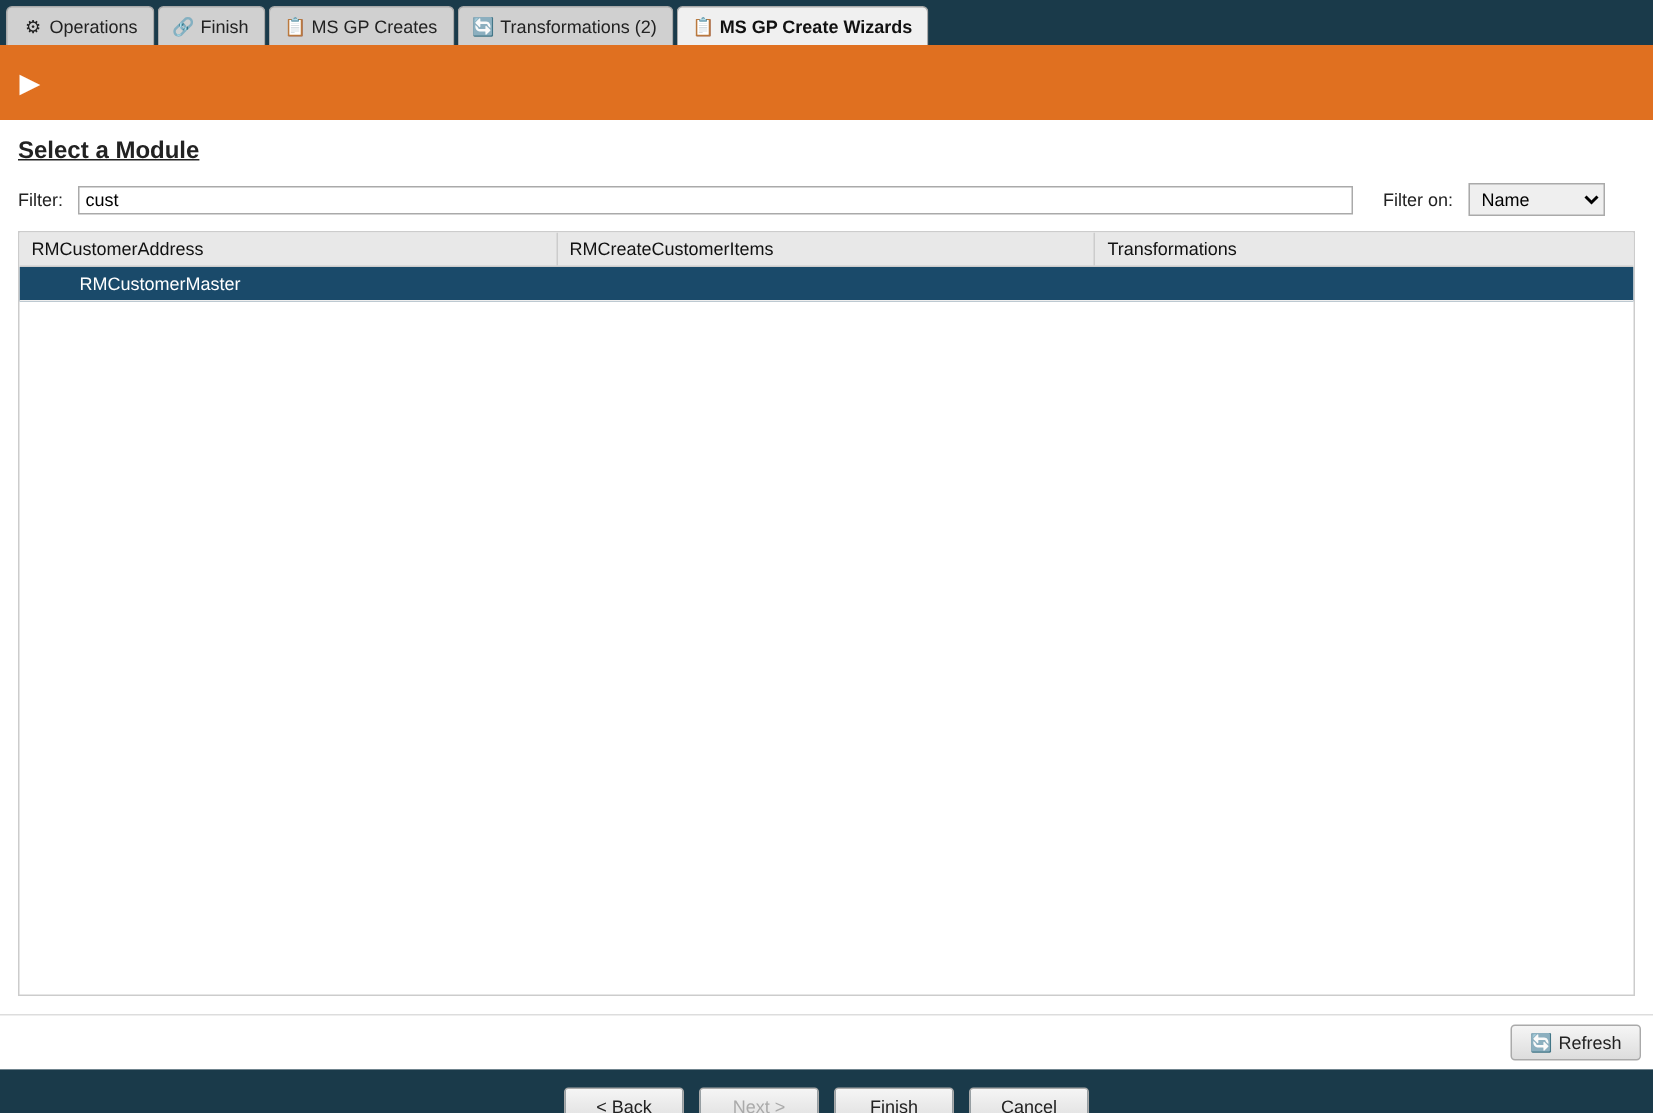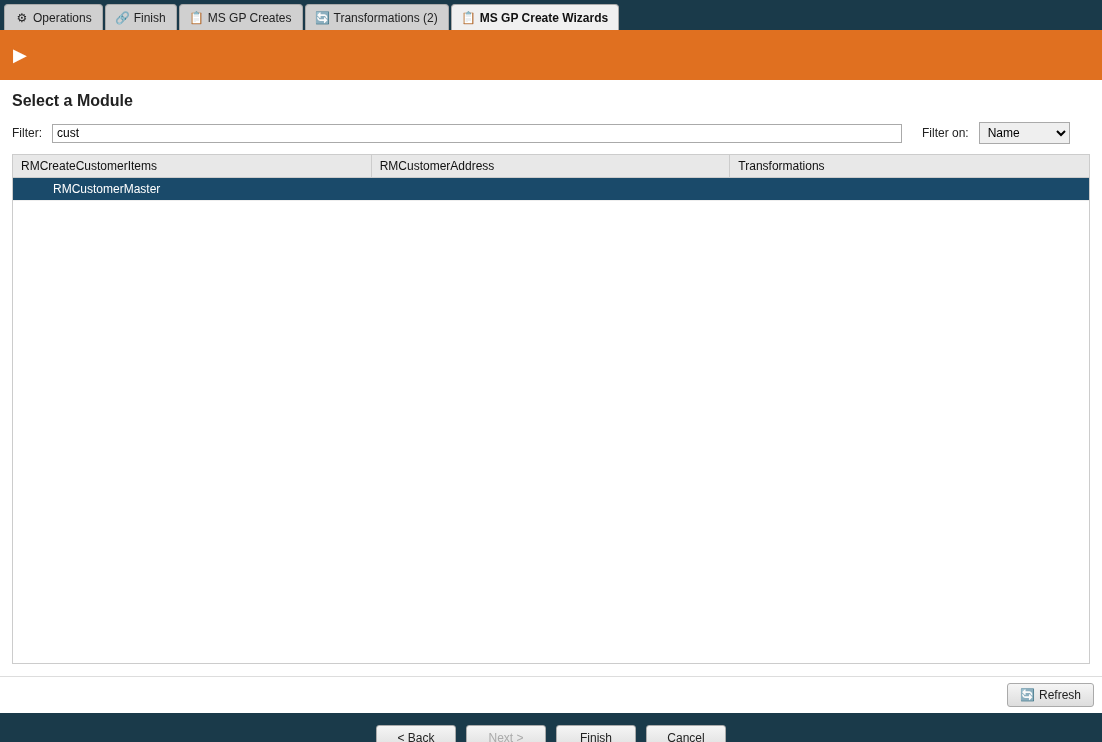--- a/index.html
+++ b/index.html
@@ -88,20 +88,21 @@
       margin: 0;
       padding: 12px;
       flex: 1;
     }
 
     .page-title {
       font-size: 16px;
       font-weight: bold;
       color: #222;
       margin-bottom: 12px;
+      text-decoration: underline;
     }
 
     .filter-row {
       display: flex;
       align-items: center;
       gap: 10px;
       margin-bottom: 10px;
     }
     .filter-label {
       font-size: 12px;
@@ -257,22 +258,22 @@
       <span class="filter-on-label">Filter on:</span>
       <select class="filter-select">
         <option>Name</option>
         <option>Description</option>
       </select>
     </div>
 
     <div class="module-grid">
 
       <div class="module-grid-header">
+        <div class="module-grid-header-cell">RMCustomerAddress</div>
         <div class="module-grid-header-cell">RMCreateCustomerItems</div>
-        <div class="module-grid-header-cell">RMCustomerAddress</div>
         <div class="module-grid-header-cell">Transformations</div>
       </div>
 
       <div class="module-grid-row selected">
         <div class="module-grid-cell">RMCustomerMaster</div>
         <div class="module-grid-cell"></div>
         <div class="module-grid-cell"></div>
       </div>
     </div>
 

